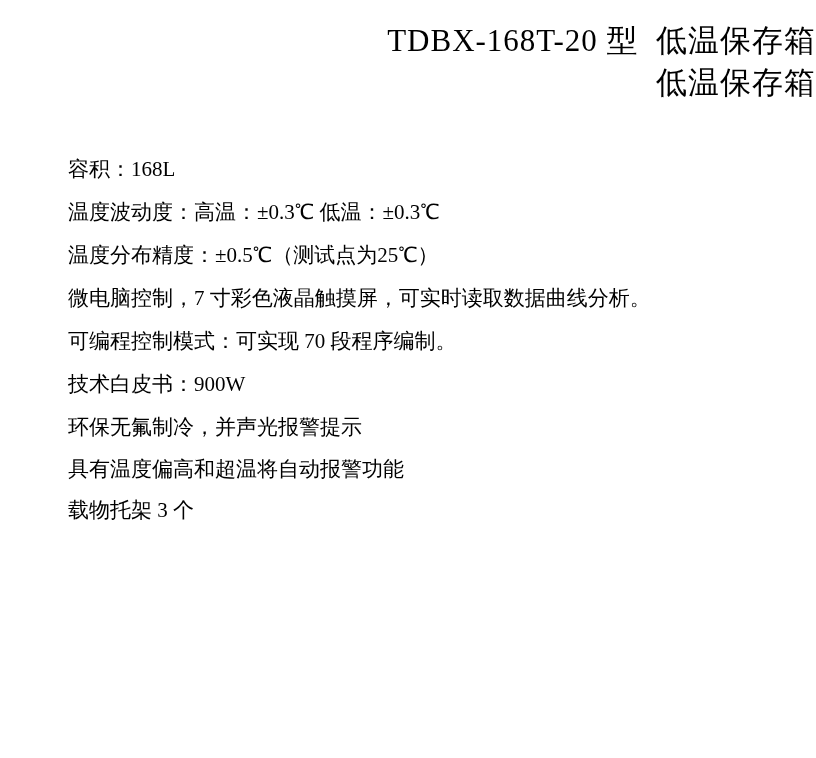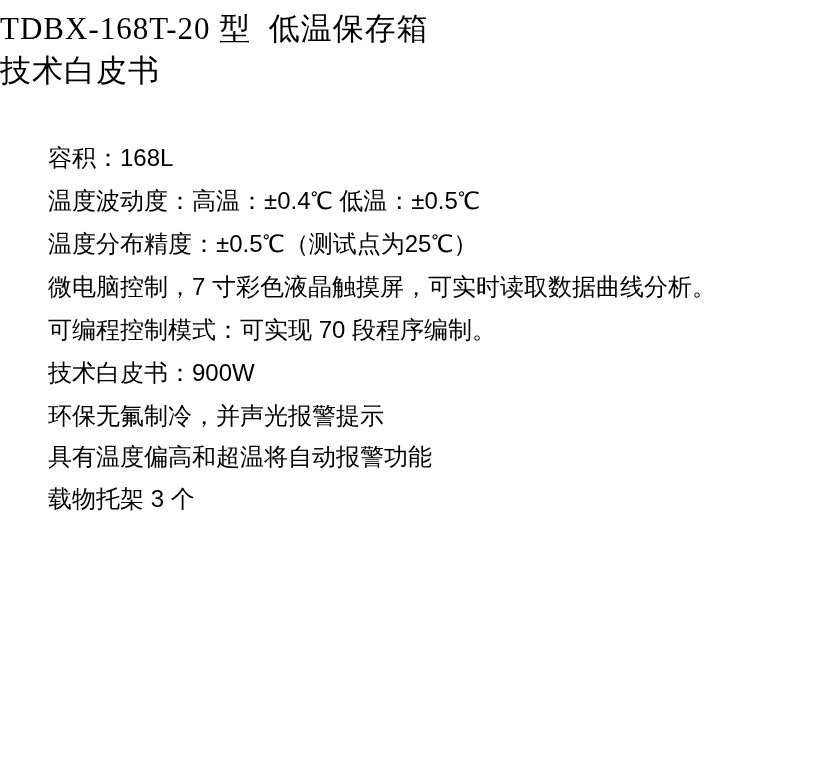--- a/index.html
+++ b/index.html
@@ -16,58 +16,60 @@
     overflow: hidden;
   }
   .page {
     width: 816px;
     height: 758px;
     box-sizing: border-box;
     padding: 0;
     position: relative;
   }
   .title-block {
-    text-align: left;
+    text-align: right;
     padding-top: 8px;
+    margin-top: 12px;
   }
   .title-line {
     font-size: 31px;
     line-height: 42px;
     letter-spacing: 1px;
     font-family: "Liberation Serif", "DejaVu Serif", serif;
     white-space: pre;
   }
   .body-block {
     margin-top: 44px;
     padding-left: 48px;
     padding-right: 36px;
   }
   .spec-line {
-    font-size: 24px;
+    font-size: 21px;
     line-height: 43px;
     white-space: pre;
-    font-family: Liberation Sans, sans-serif;
+    font-family: Liberation Serif, serif;
+    margin-left: 20px;
   }
   .spec-line.tight {
     line-height: 40px;
   }
 </style>
 </head>
 <body>
 
 <div class="page">
 
   <div class="title-block">
     <div class="title-line">TDBX-168T-20 型  低温保存箱</div>
-    <div class="title-line">技术白皮书</div>
+    <div class="title-line">低温保存箱</div>
   </div>
 
   <div class="body-block">
     <div class="spec-line">容积：168L</div>
-    <div class="spec-line">温度波动度：高温：±0.4℃ 低温：±0.5℃</div>
+    <div class="spec-line">温度波动度：高温：±0.3℃ 低温：±0.3℃</div>
     <div class="spec-line">温度分布精度：±0.5℃（测试点为25℃）</div>
     <div class="spec-line">微电脑控制，7 寸彩色液晶触摸屏，可实时读取数据曲线分析。</div>
     <div class="spec-line">可编程控制模式：可实现 70 段程序编制。</div>
     <div class="spec-line">技术白皮书：900W</div>
     <div class="spec-line">环保无氟制冷，并声光报警提示</div>
     <div class="spec-line tight">具有温度偏高和超温将自动报警功能</div>
     <div class="spec-line">载物托架 3 个</div>
   </div>
 
 </div>

